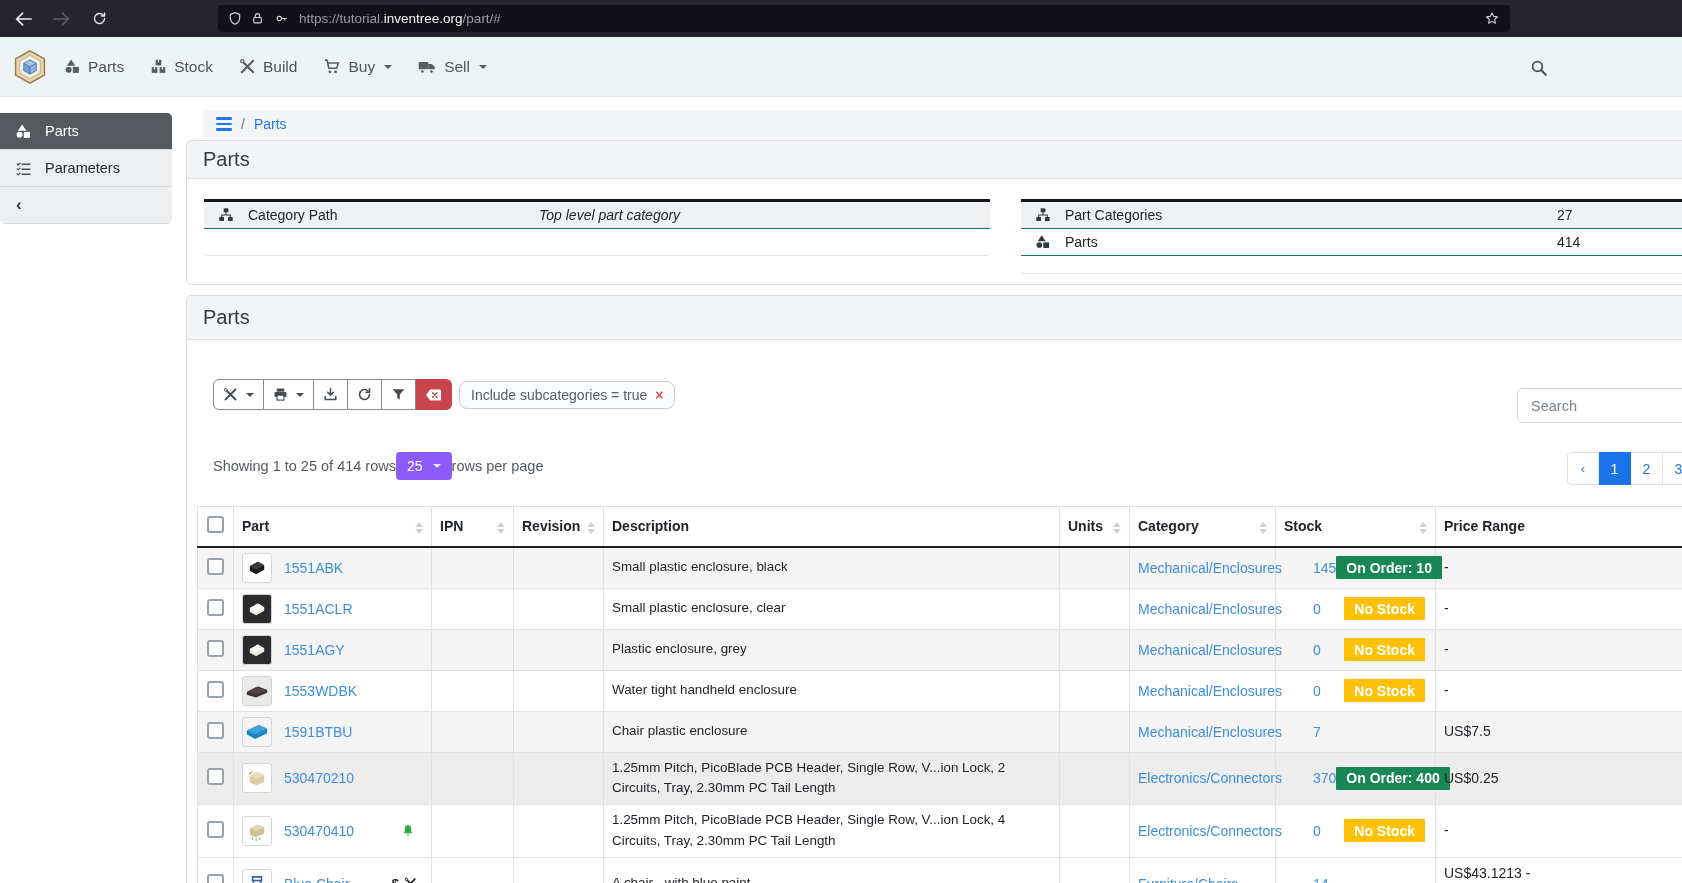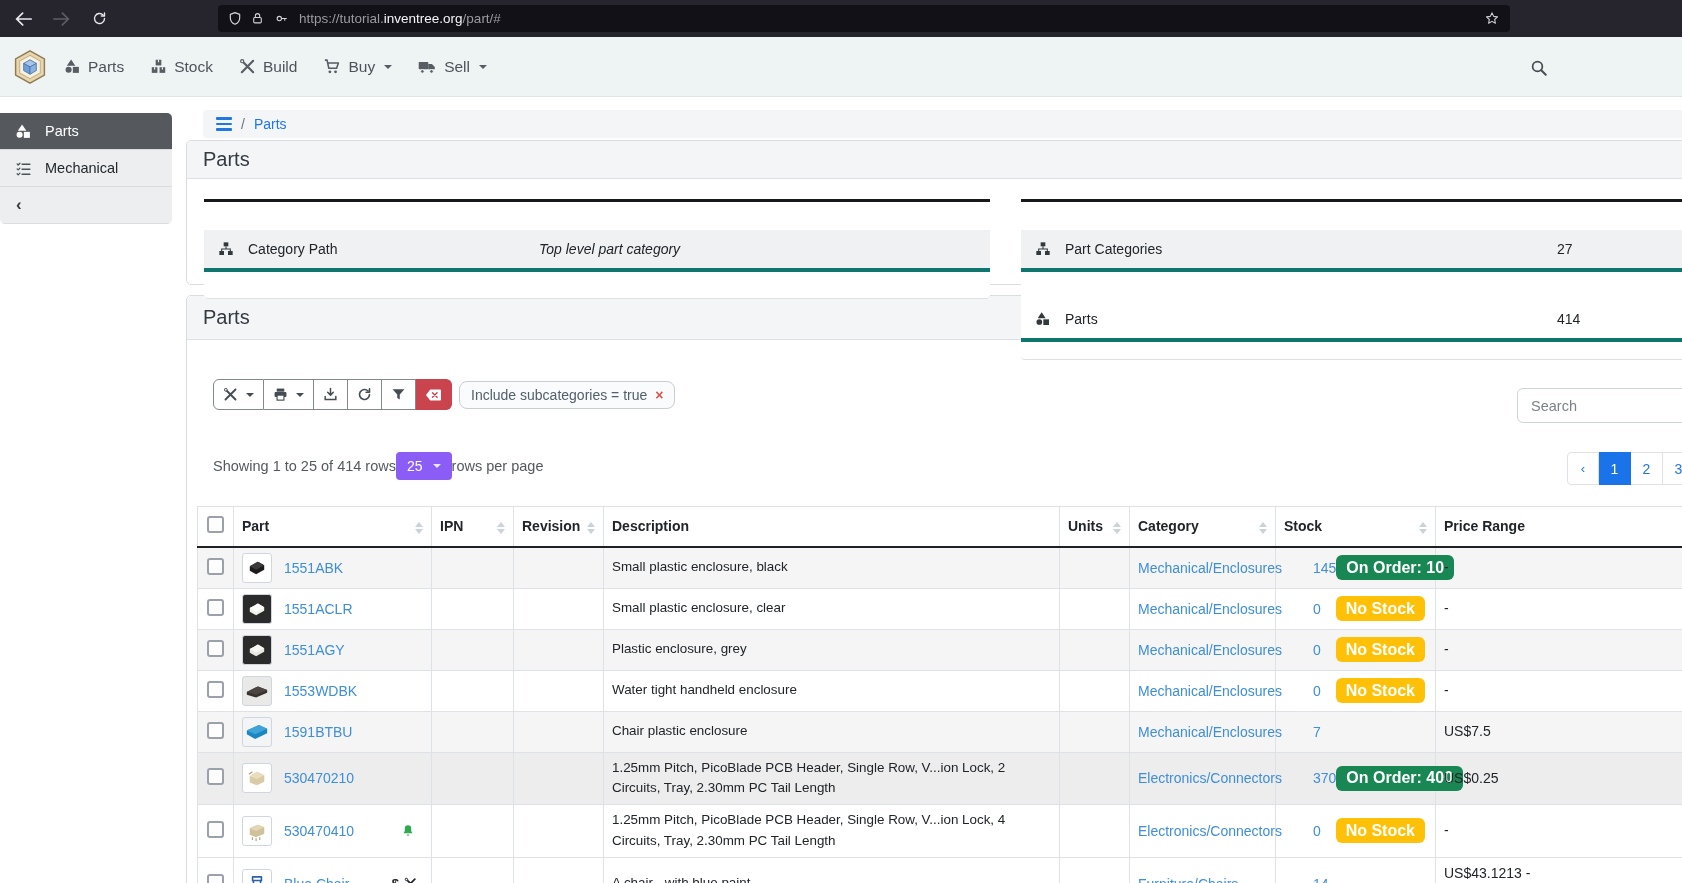--- a/index.html
+++ b/index.html
@@ -57,22 +57,22 @@
 
   .panel { border:1px solid #d9dde1; border-radius:5px; background:#fff; }
   .panel-head { background:#f3f5f7; border-bottom:1px solid #dde1e5; border-radius:5px 5px 0 0;
                 padding:7px 16px; font-size:20px; color:#343a40; }
   .panel-1 { height:145px; margin-bottom:10px; width:1598px; }
   .panel-1 .panel-body { position:relative; height:106px; }
 
   .info-card { position:absolute; top:20px; border-top:3px solid #17191c; background:#fff; }
   .info-card.left  { left:17px;  width:786px; }
   .info-card.right { left:834px; width:760px; }
-  .info-row { display:flex; align-items:center; height:42px; padding:0 0 0 14px;
-              border-bottom:4px solid #0f766e; font-size:14px; color:#212529; position:relative;margin-top:28px; }
+  .info-row { display:flex; align-items:center; height:27px; padding:0 0 0 14px;
+              border-bottom:1px solid #0f766e; font-size:14px; color:#212529; position:relative; }
   .info-row.gray { background:#f0f1f2; }
   .info-row svg { color:#33383c; margin-right:14px; flex:0 0 auto; }
   .info-label { }
   .info-value-italic { font-style:italic; position:absolute; left:335px; color:#212529; }
   .info-value-num { position:absolute; left:536px; color:#212529; }
   .info-strip { height:18px; border-bottom:1px solid #dde1e5; border-radius:0 0 4px 4px; }
   .info-card.left .info-bottom { height:27px; border-bottom:1px solid #dde1e5; border-radius:0 0 4px 4px; }
 
   .panel-2 { width:1598px; height:610px; }
   .panel-2 .panel-head { padding:10px 16px; }
@@ -135,22 +135,22 @@
   .part-cell { display:flex; align-items:center; gap:12px; }
   .thumb { width:30px; height:30px; border:1px solid #cfd6dd; border-radius:3px;
            display:flex; align-items:center; justify-content:center; flex:0 0 auto; background:#fff; }
   .thumb svg { display:block; }
   .t-dark { background:#2b2b2b; }
   .t-lgray { background:#e9e9e7; }
   .t-blue { background:#f2f4f6; }
   a.plink, a.clink, a.slink { color:#3e8ed8; text-decoration:none; font-size:14px; cursor:pointer; }
   .desc { font-size:13.4px; color:#212529; line-height:1.55; }
   .stock-cell { display:flex; align-items:center;margin-left:29px; }
-  .badge { margin-left:auto; margin-right:2px; color:#fff; font-size:16px; font-weight:bold;
-           padding:3.5px 10px; border-radius:6px; white-space:nowrap; }
+  .badge { margin-left:auto; margin-right:2px; color:#fff; font-size:14px; font-weight:bold;
+           padding:3.5px 10px; border-radius:1px; white-space:nowrap; }
   .badge:empty { display:none; }
   .b-success { background:#198754; }
   .b-warning { background:#ffc107; }
   .price { max-width:128px; line-height:1.5; font-size:14px; }
   .row-flags { margin-left:auto; margin-right:6px; display:flex; align-items:center; gap:5px;
                color:#212529; font-size:13px; font-weight:bold; }
   .bell { color:#2fa84f; margin-left:auto; margin-right:8px; display:flex; }
 </style>
 </head>
 <body>
@@ -269,21 +269,21 @@
           <rect x="12.5" y="12.5" width="8.5" height="8.5" fill="currentColor"></rect>
           <circle cx="6.5" cy="16.5" r="4.3" fill="currentColor"></circle>
         </svg>
       <span>Parts</span>
     </div>
     <div class="side-item">
       <svg width="17" height="17" viewBox="0 0 24 24">
           <path d="M3 5.5l1.5 1.5L7 4.5M3 12.5l1.5 1.5L7 11.5M3 19.5l1.5 1.5L7 18.5" stroke="currentColor" stroke-width="1.8" fill="none" stroke-linecap="round" stroke-linejoin="round"></path>
           <path d="M10 6h11M10 13h11M10 20h11" stroke="currentColor" stroke-width="2" stroke-linecap="round"></path>
         </svg>
-      <span>Mechanical</span>
+      <span>Parameters</span>
     </div>
     <div class="side-collapse">
       <span>‹</span>
     </div>
   </div>
 
   <div class="main">
 
     <div class="breadcrumb-bar">
       <span class="hamburger">

